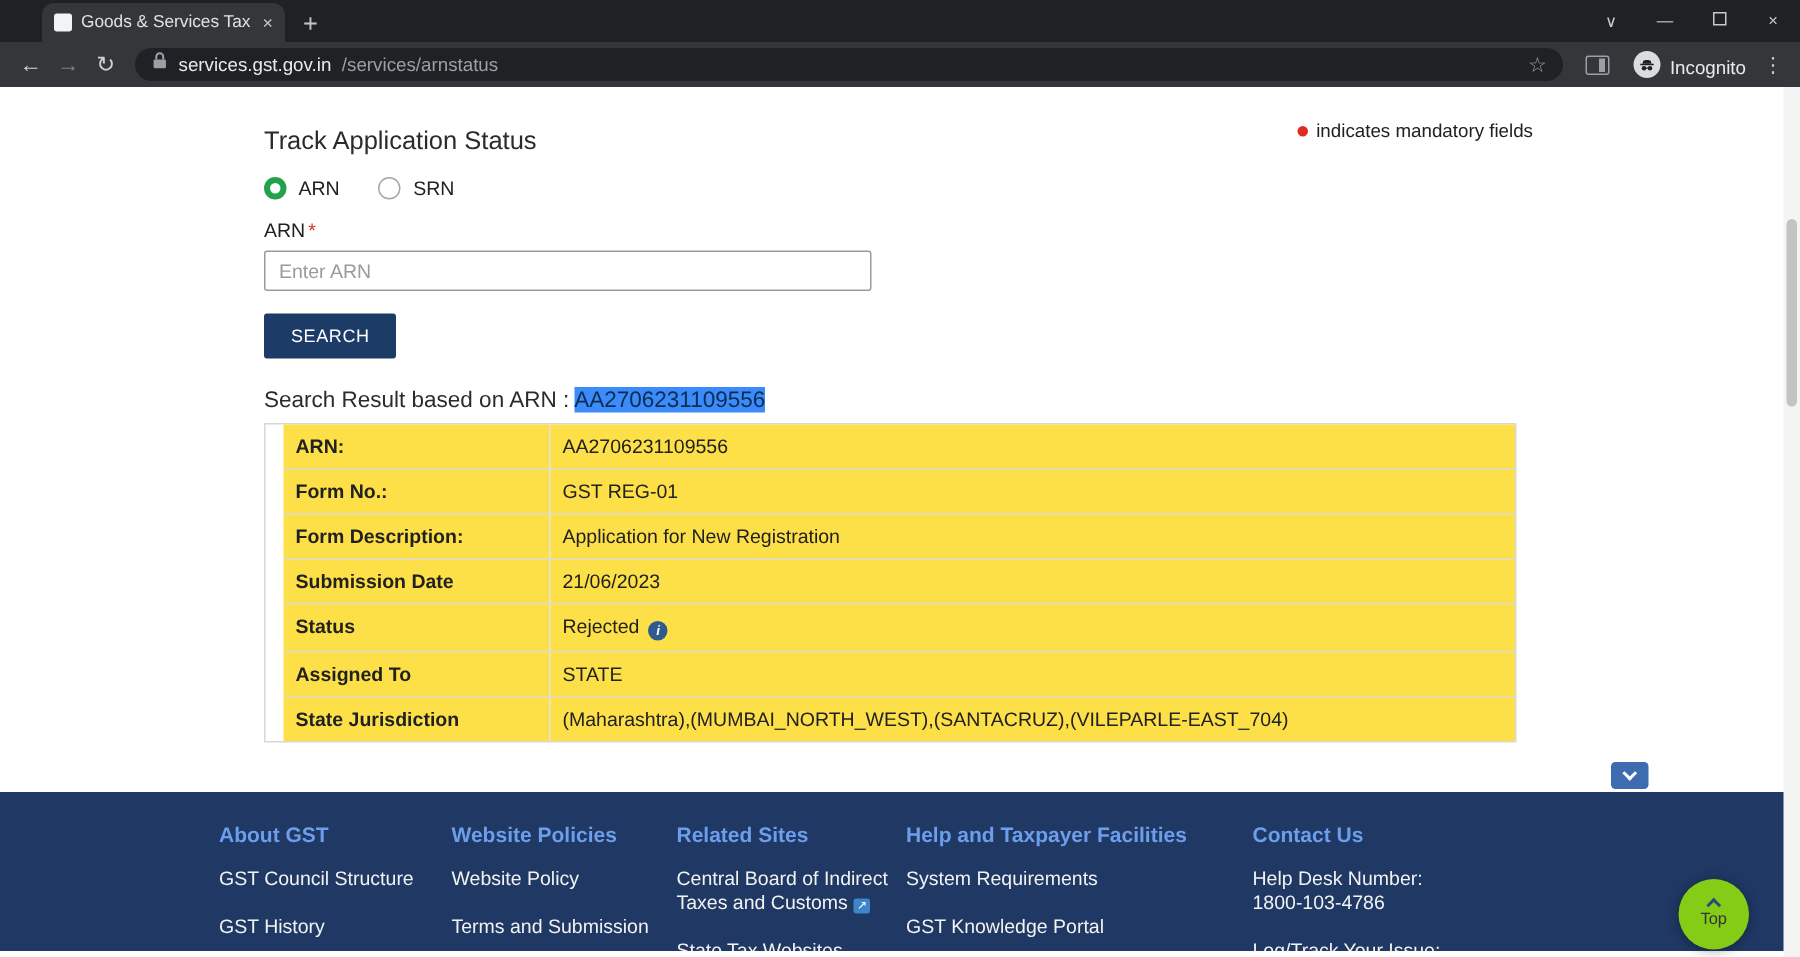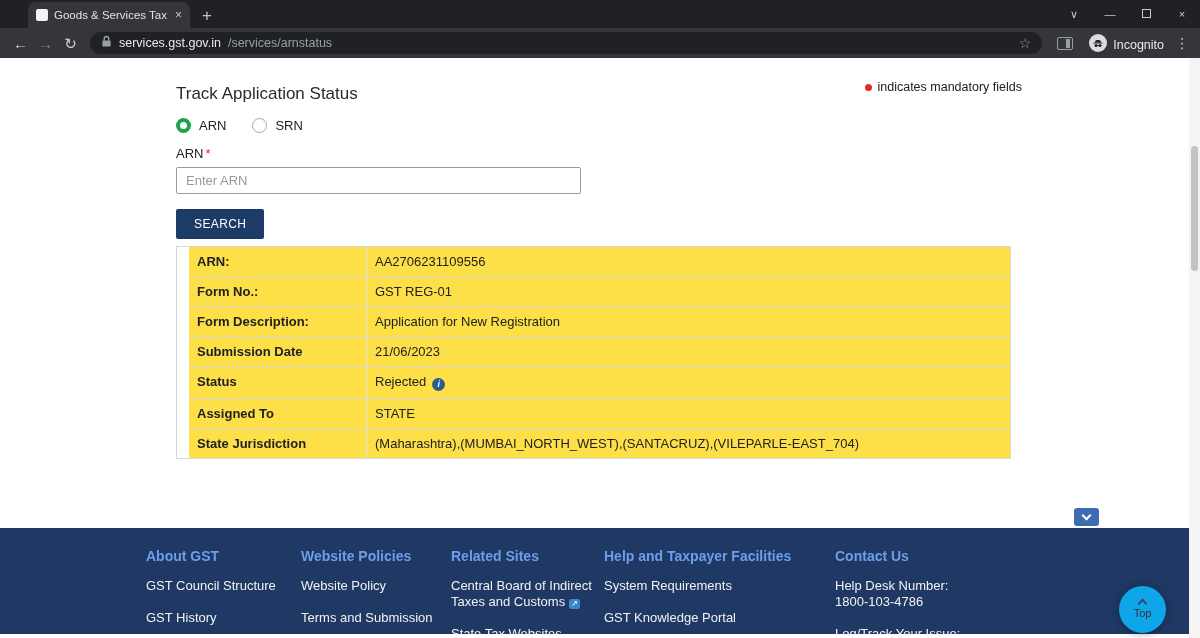--- a/index.html
+++ b/index.html
@@ -76,21 +76,21 @@
   
   .footer { height: 106px; background: #1f3864; display: flex; padding: 20px 0 0 146px; overflow: hidden; }
   .fcol { padding-right: 12px; }
   .fcol1 { width: 155px; } .fcol2 { width: 150px; } .fcol3 { width: 153px; } .fcol4 { width: 231px; } .fcol5 { width: 160px; }
   .fcol h3 { font-size: 14px; color: #6d9eeb; margin-bottom: 14px; font-weight: bold; }
   .flink { font-size: 13px; color: #f2f2f2; margin-bottom: 16px; line-height: 16px; cursor: pointer; }
   .ext-ic { display: inline-block; margin-left: 4px; background: #3d85c8; color: #fff; font-size: 8px;
             width: 11px; height: 10px; line-height: 10px; text-align: center; border-radius: 2px; }
 
   .top-btn { position: absolute; left: 1119px; top: 586px; width: 47px; height: 47px; border-radius: 50%;
-             background: #0ea5e9; box-shadow: 0 1px 8px rgba(0,0,0,.35); display: flex; flex-direction: column;
+             background: #84cc16; box-shadow: 0 1px 8px rgba(0,0,0,.35); display: flex; flex-direction: column;
              align-items: center; justify-content: center; gap: 3px; z-index: 6; cursor: pointer; }
   .top-label { font-size: 11px; color: #333; }
 
   .scrollbar { position: absolute; right: 0; top: 58px; width: 11px; height: 580px; background: #f4f4f4; z-index: 5; }
   .sb-thumb { position: absolute; left: 2px; top: 88px; width: 7px; height: 125px; background: #c3c3c3; border-radius: 4px; }
 </style>
 </head>
 <body>
 
 <div class="chrome">
@@ -159,20 +159,23 @@
     </label>
   </div>
 
   <div class="field-label">
     <span>ARN</span><span class="req">*</span>
   </div>
   <input class="arn-input" type="text" placeholder="Enter ARN" style="">
 
   <button class="search-btn">SEARCH</button>
 
+  <div class="result-line">
+    <span>Search Result based on ARN : </span><span class="hl">AA2706231109556</span>
+  </div>
 
   <div class="result-table" id="result-table">
       <div class="trow">
         <div class="tlabel">ARN:</div>
         <div class="tvalue">AA2706231109556</div>
       </div>
       <div class="trow">
         <div class="tlabel">Form No.:</div>
         <div class="tvalue">GST REG-01</div>
       </div>

